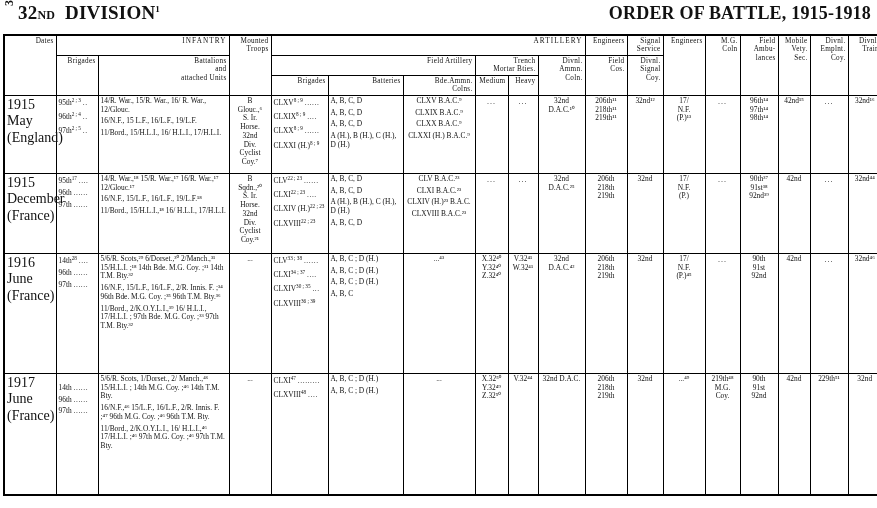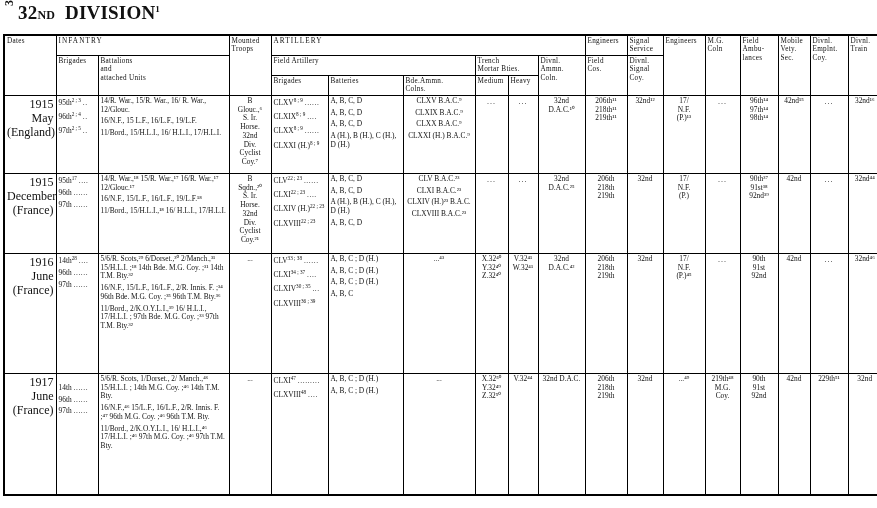--- a/index.html
+++ b/index.html
@@ -51,31 +51,31 @@
     border:1px solid #000;
     vertical-align:top;
     padding:1px 2px;
     font-weight:normal;
     line-height:1.18;
   }
   
   table.ob{border:2px solid #000;}
 
   thead th{
-    text-align:left;
+    text-align:right;
     vertical-align:middle;
     font-size:7.2px;
     letter-spacing:0.3px;
     padding:2px 1px;
   }
   thead th.grp{letter-spacing:1.1px;}
   td.dates{
-    text-align:right;
+    text-align:left;
     font-weight:bold;
-    font-size:12px;
+    font-size:14px;
     vertical-align:middle;
     line-height:1.5;
   }
   td.brig{
     text-align:left;
     font-size:7.4px;
     line-height:1.0;
   }
   td.bns{
     font-size:7.4px;
@@ -99,20 +99,21 @@
 <body>
 
 <div class="page">
 
   <div class="titlebar">
     <div class="folio">34</div>
     <div class="title-left">
       <span>32</span><span class="sm">ND</span>
       &nbsp;<span>DIVISION</span><span class="sup">1</span>
     </div>
+    <div class="title-right">ORDER OF BATTLE, 1915-1918</div>
   </div>
 
   <table class="ob">
     <colgroup>
       <col style="width:52px">
         <col style="width:42px">
         <col style="width:131px">
       <col style="width:42px">
         <col style="width:57px">
         <col style="width:75px">

